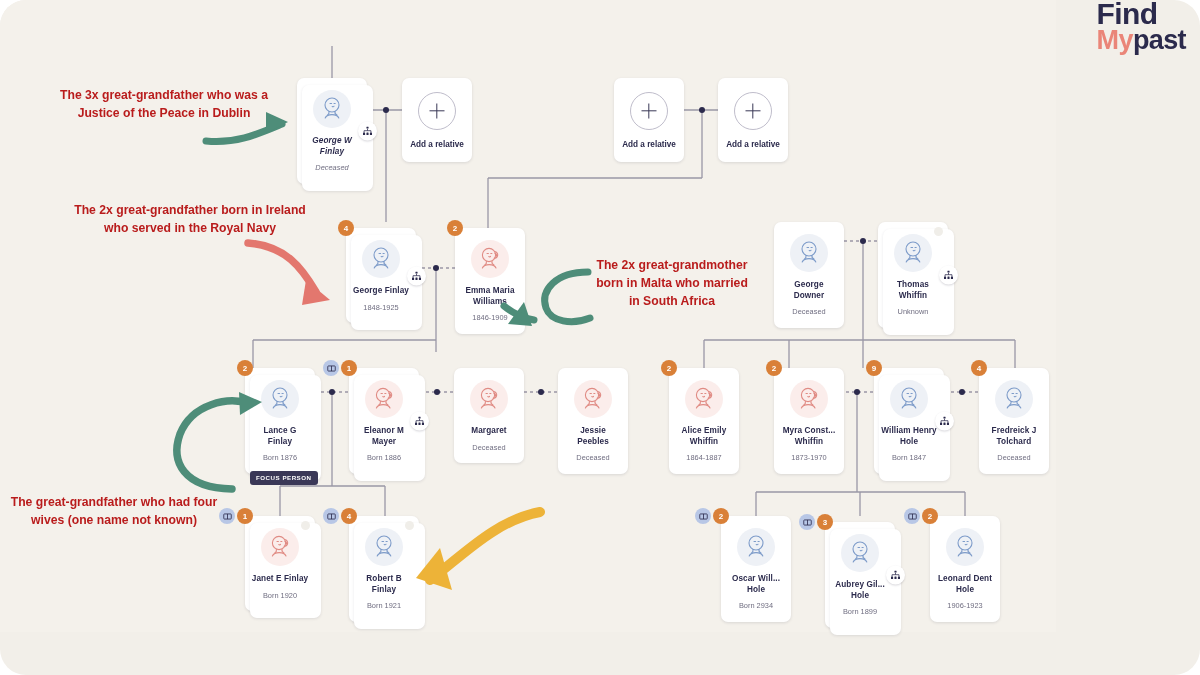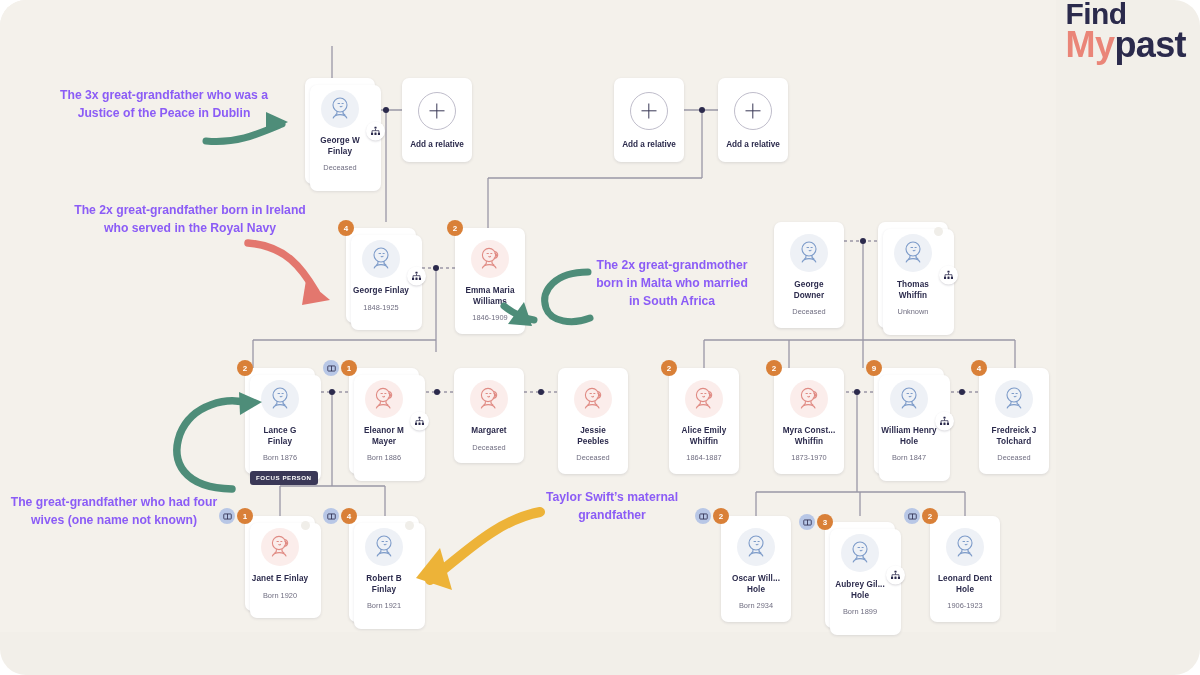--- a/index.html
+++ b/index.html
@@ -162,38 +162,38 @@
     border-radius: 50%;
     background: #f0eee9;
     z-index: 7;
   }
 
   
   .anno {
     position: absolute;
     font-size: 12.2px;
     font-weight: bold;
-    color: #8b5cf6;
+    color: #b91c1c;
     line-height: 1.48;
     text-align: center;
     z-index: 12;
   }
 
   
   #logo {
     position: absolute;
     right: 14px; top: 0;
     text-align: left;
     line-height: .92;
     z-index: 20;
   }
   #logo .l-find, #logo .l-past { color: #2b2a4c; }
   #logo .l-my { color: #ea8578; }
   #logo .row1 { font-size: 30px; font-weight: bold; letter-spacing: -.6px; }
-  #logo .row2 { font-size: 36px; font-weight: bold; letter-spacing: -.6px; }
+  #logo .row2 { font-size: 27px; font-weight: bold; letter-spacing: -.6px; }
 </style>
 </head>
 <body>
 
 <div id="stage">
 
   <div id="canvas-panel"></div>
 
   <svg id="wires" viewBox="0 0 1200 675" xmlns="http://www.w3.org/2000/svg">
     <g stroke="#9a97a6" stroke-width="1.3" fill="none">
@@ -281,21 +281,21 @@
       <path d="M232,489 C184,488 170,462 180,434 C192,404 228,396 250,404" stroke="#4e8d79" stroke-width="7.5" fill="none" stroke-linecap="round"></path>
       <path d="M239,392 L262,402 L240,415 Z" fill="#4e8d79"></path>
     </g>
 
     <g>
       <path d="M540,512 C496,520 462,556 430,580" stroke="#edb338" stroke-width="10" fill="none" stroke-linecap="round"></path>
       <path d="M440,548 L416,578 L452,590 Z" fill="#edb338"></path>
     </g>
   </svg>
 
-  <div class="card stacked" style="left:305px;top:78px;">
+  <div class="card stacked" style="left:297px;top:78px;font-style:italic;">
     <div class="avatar male">
       <svg width="30" height="30" viewBox="0 0 30 30">
           <g fill="none" stroke="#7d9bc9" stroke-width="1.1" stroke-linecap="round">
             <circle cx="15" cy="11" r="7"></circle>
             <path d="M13 9.5h1.6M17 9.5h1.2M15.2 12.5c.6.5 1.4.4 1.8-.2"></path>
             <path d="M12 17.5c.4 2-.4 3-1.6 3.7M18 17.5c-.4 2 .6 3 2 3.6"></path>
             <path d="M8.2 24c1-2.3 3.4-3.4 6.8-3.4s5.8 1.1 6.8 3.4"></path>
           </g>
         </svg>
     </div>
@@ -712,20 +712,19 @@
   </div>
 
   <div class="anno" style="left:48px;top:86px;width:232px;">The 3x great-grandfather who was a Justice of the Peace in Dublin</div>
 
   <div class="anno" style="left:71px;top:201px;width:238px;">The 2x great-grandfather born in Ireland who served in the Royal Navy</div>
 
   <div class="anno" style="left:596px;top:256px;width:152px;">The 2x great-grandmother born in Malta who married in South Africa</div>
 
   <div class="anno" style="left:6px;top:493px;width:216px;">The great-grandfather who had four wives (one name not known)</div>
 
-  <div class="anno" style="left:516px;top:488px;width:192px;">Taylor Swift’s maternal grandfather</div>
 
   <div id="logo">
     <div class="row1"><span class="l-find">Find</span></div>
     <div class="row2"><span class="l-my">My</span><span class="l-past">past</span></div>
   </div>
 
 </div>
 
 </body></html>

